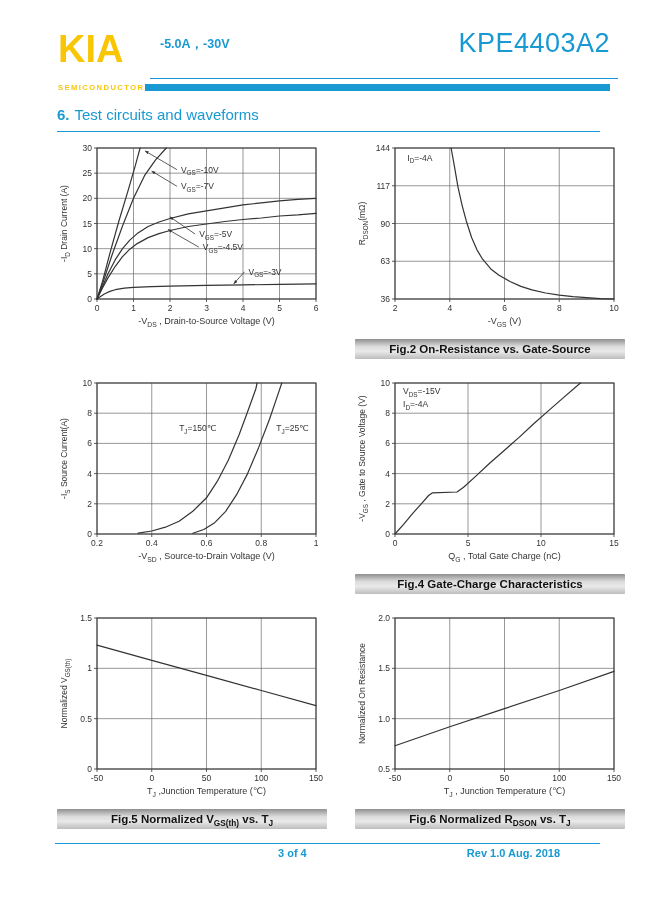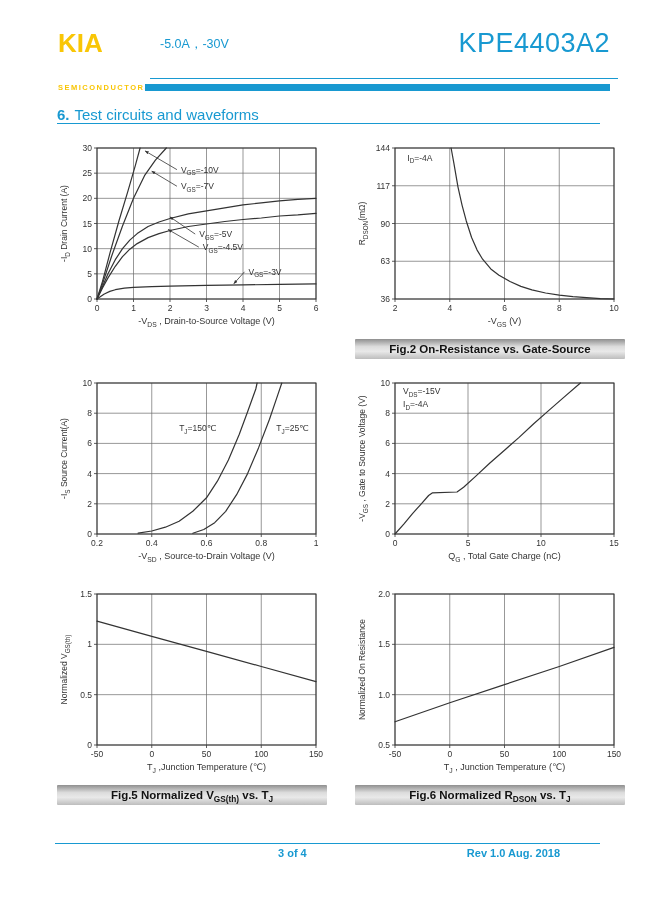--- a/index.html
+++ b/index.html
@@ -1,35 +1,35 @@
 <!DOCTYPE html>
 <html style="--accent: #1899D1; --logo-yellow: #F9C606; --caption-text: #111111;"><head>
 <meta charset="utf-8">
 <style>
   html,body{margin:0;padding:0;background:#e8e8e8;}
   .page{
     position:relative;width:649px;height:917px;margin:0 auto;background:#ffffff;
     font-family:"Liberation Sans","DejaVu Sans",sans-serif;overflow:hidden;
   }
   
-  .logo-kia{position:absolute;left:58px;top:30px;font-size:26px;font-weight:bold;
+  .logo-kia{position:absolute;left:58px;top:30px;font-size:38px;font-weight:bold;
     color:var(--logo-yellow,#F9C606);line-height:1;letter-spacing:0;}
   .logo-sub{position:absolute;left:58px;top:83px;font-size:7.5px;font-weight:bold;
     color:var(--logo-yellow,#F9C606);letter-spacing:1.5px;}
   .specs{position:absolute;left:160px;top:36px;color:var(--accent,#1899D1);
-    font-size:12.5px;font-weight:normal;line-height:17px;}
+    font-size:12.5px;font-weight:bold;line-height:17px;}
   .partno{position:absolute;right:39px;top:28px;font-size:27px;font-weight:400;
     color:var(--accent,#1899D1);letter-spacing:0.5px;}
   .rule-thin{position:absolute;left:150px;top:78px;width:468px;height:1px;
     background:var(--accent,#1899D1);}
   .rule-thick{position:absolute;left:145px;top:84px;width:465px;height:7px;
     background:var(--accent,#1899D1);}
   
   .section{position:absolute;left:57px;top:106px;width:543px;
-    border-bottom:1px solid var(--accent,#1899D1);padding-bottom:0;
+    border-bottom:1px solid var(--accent,#1899D1);padding-bottom:8px;
     font-size:15px;color:var(--accent,#1899D1);}
   .sec-num{font-weight:bold;margin-right:5px;}
   
   .figs{position:absolute;left:57px;top:139px;display:grid;
     grid-template-columns:270px 270px;column-gap:28px;row-gap:15px;}
   figure.fig{margin:0;width:270px;}
   figure.fig svg{display:block;}
   .caption{margin-top:4px;height:20px;line-height:20px;text-align:center;
     font-size:11.5px;font-weight:bold;color:var(--caption-text,#111);
     background:linear-gradient(180deg,#8f8f8f 0%,#dcdcdc 38%,#e9e9e9 62%,#bdbdbd 100%);
@@ -264,20 +264,21 @@
           <text x="35" y="102.6" text-anchor="end" font-size="8.5" fill="#333333">4</text>
           <text x="35" y="72.4" text-anchor="end" font-size="8.5" fill="#333333">6</text>
           <text x="35" y="42.2" text-anchor="end" font-size="8.5" fill="#333333">8</text>
           <text x="35" y="12" text-anchor="end" font-size="8.5" fill="#333333">10</text>
           <text x="149.5" y="185" text-anchor="middle" font-size="9" fill="#333333"><tspan>Q</tspan><tspan dy="2.5" font-size="75%">G</tspan><tspan dy="-2.5"> , Total Gate Charge (nC)</tspan></text>
           <text x="10" y="84.5" text-anchor="middle" font-size="8.5" fill="#333333" transform="rotate(-90 10 84.5)"><tspan>-V</tspan><tspan dy="2.5" font-size="75%">GS</tspan><tspan dy="-2.5"> , Gate to Source Voltage (V)</tspan></text>
           <polyline points="40.0,160.0 48.8,150.2 57.5,139.6 66.3,129.8 73.6,121.5 77.2,118.9 102.0,118.0 108.6,113.2 120.3,102.6 134.9,89.0 149.5,76.2 164.1,63.4 178.7,49.8 193.3,36.9 207.9,24.1 225.4,9.0" fill="none" stroke="#333333" stroke-width="1.2" stroke-linejoin="round" stroke-linecap="round"></polyline>
           <text x="48.03" y="20.30500000000001" font-size="8.5" fill="#333333"><tspan>V</tspan><tspan dy="2.5" font-size="75%">DS</tspan><tspan dy="-2.5">=-15V</tspan></text>
           <text x="48.03" y="33.14000000000001" font-size="8.5" fill="#333333"><tspan>I</tspan><tspan dy="2.5" font-size="75%">D</tspan><tspan dy="-2.5">=-4A</tspan></text>
         </svg>
+      <figcaption class="caption">Fig.4 Gate-Charge Characteristics</figcaption>
     </figure>
     <figure class="fig">
       <svg width="270" height="196" viewBox="0 0 270 196">
           <defs>
             <marker id="ah4" markerWidth="6" markerHeight="6" refX="4.5" refY="2" orient="auto">
               <path d="M0,0 L5,2 L0,4 Z" fill="#333333"></path>
             </marker>
           </defs>
           <line x1="40" y1="9" x2="40" y2="160" stroke="#6b6b6b" stroke-width="0.7"></line>
           <line x1="40" y1="160" x2="40" y2="163" stroke="#333333" stroke-width="0.8"></line>

